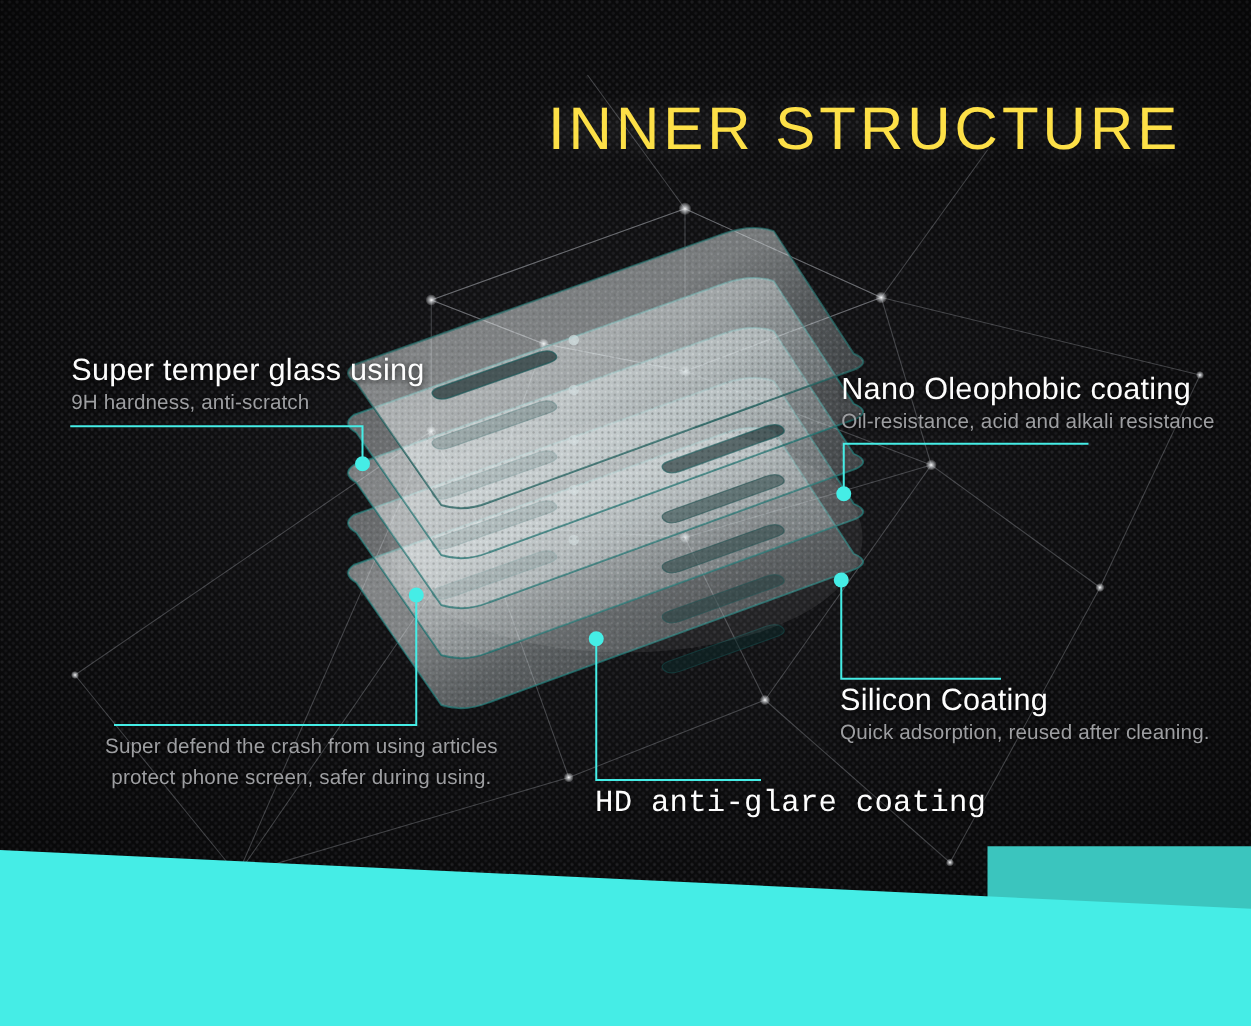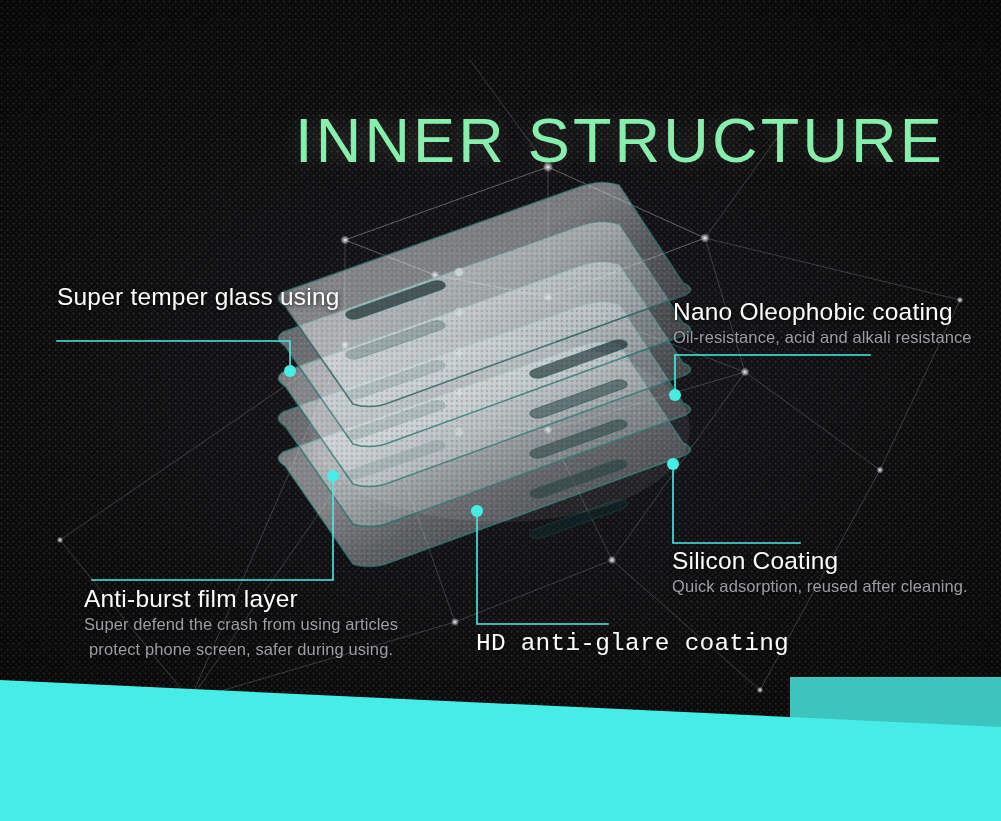--- a/index.html
+++ b/index.html
@@ -28,24 +28,24 @@
     position:absolute;inset:0;
     background:
       radial-gradient(ellipse 105% 85% at 50% 46%, rgba(58,58,64,.30) 0%, rgba(20,20,23,.10) 42%, rgba(0,0,0,.72) 100%);
   }
   
   .lay{position:absolute;inset:0;width:1001px;height:821px;}
 
   
   .title{
     position:absolute;
-    right:56px;top:104px;
-    font-size:63px;
+    right:56px;top:76px;
+    font-size:48px;
     letter-spacing:3.2px;
-    color:#86efac;
+    color:#fde047;
     font-weight:400;
     white-space:nowrap;
     text-shadow:0 0 22px rgba(255,255,255,.18);
   }
   
   .callout{position:absolute;white-space:nowrap;}
   .callout .hd{
     color:#fdfdfd;
     font-size:24.5px;
     font-weight:400;
@@ -249,34 +249,34 @@
       <circle cx="673" cy="464" r="6"></circle>
       <circle cx="333" cy="476" r="6"></circle>
       <circle cx="477" cy="511" r="6"></circle>
     </g>
   </svg>
 
   <div class="title">INNER STRUCTURE</div>
 
   <div class="callout" id="c-super">
     <div class="hd">Super temper glass using</div>
+    <div class="sub">9H hardness, anti-scratch</div>
   </div>
 
   <div class="callout rgt" id="c-sili">
     <div class="hd">Silicon Coating</div>
     <div class="sub">Quick adsorption, reused after cleaning.</div>
   </div>
 
   <div class="callout rgt" id="c-nano">
     <div class="hd">Nano Oleophobic coating</div>
     <div class="sub">Oil-resistance, acid and alkali resistance</div>
   </div>
 
   <div class="callout ctr" id="c-anti">
-    <div class="hd" style="text-align:left">Anti-burst film layer</div>
     <div class="sub">Super defend the crash from using articles</div>
     <div class="sub" style="margin-top:4px">protect phone screen, safer during using.</div>
   </div>
 
   <div class="callout" id="c-hd">
     <div class="hd">HD anti-glare coating</div>
   </div>
 
   <svg class="ribbon" viewBox="0 0 1001 821">
     <polygon points="790,677 1001,677 1001,821 790,821" fill="#3bc5be"></polygon>

